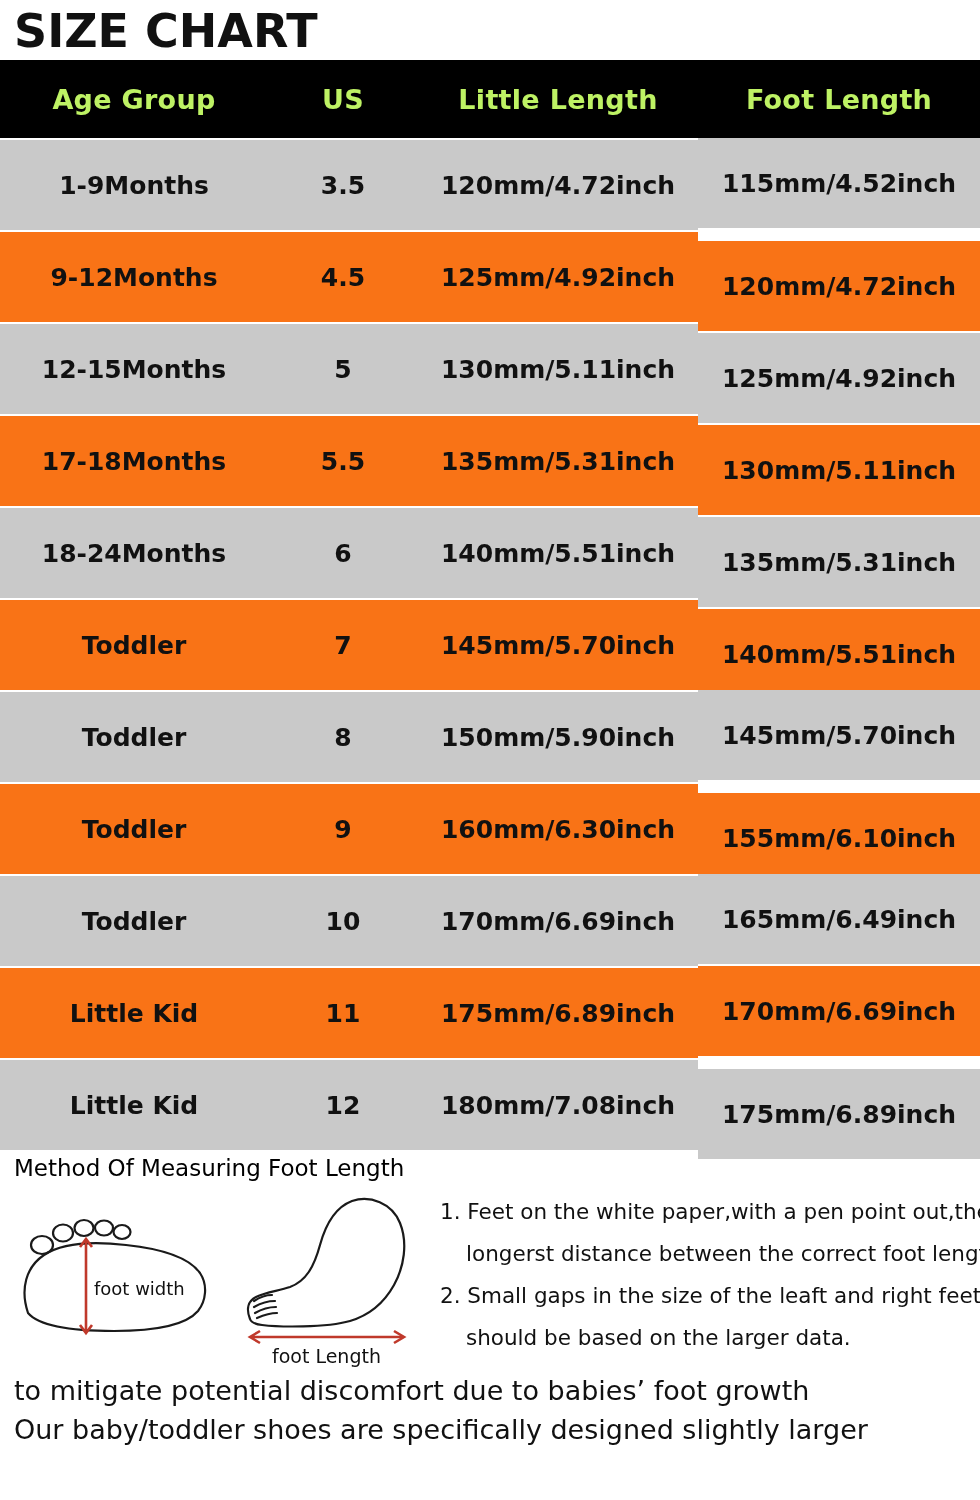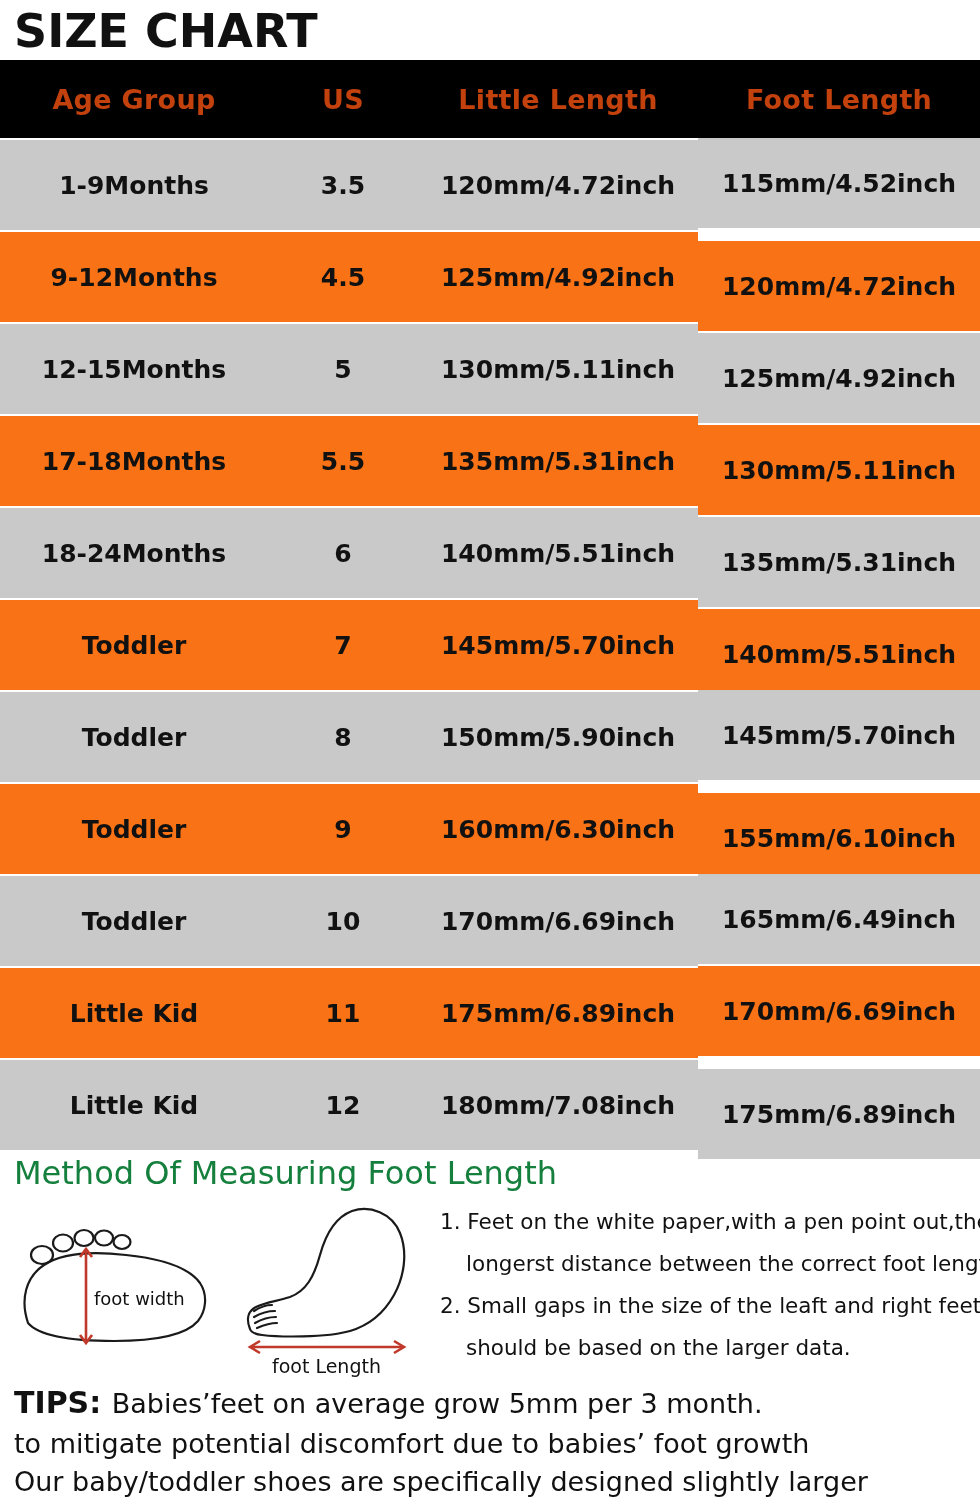--- a/index.html
+++ b/index.html
@@ -37,21 +37,21 @@
     border-collapse: collapse;
     table-layout: fixed;
   }
   .size-table col.c1 { width: 268px; }
   .size-table col.c2 { width: 150px; }
   .size-table col.c3 { width: 280px; }
   .size-table col.c4 { width: 282px; }
 
   .size-table thead th {
     background: #000000;
-    color: #c2410c;
+    color: #bef264;
     font-size: 27px;
     font-weight: bold;
     height: 76px;
     text-align: center;
     vertical-align: middle;
     letter-spacing: 0.3px;
   }
   .size-table tbody td {
     height: 88px;
     text-align: center;
@@ -70,24 +70,24 @@
   
   .nudge-down { position: relative; top: 9px; }
   .nudge-up { position: relative; top: -2px; }
 
   
   .method {
     position: relative;
     padding: 6px 0 0 14px;
   }
   .method-title {
-    font-size: 32px;
+    font-size: 23px;
     line-height: 1.1;
     padding-bottom: 4px;
-    color: #15803d;
+    color: #000000;
   }
   .method-body {
     display: flex;
     align-items: flex-start;
     gap: 0px;
   }
   .figures {
     width: 420px;
     position: relative;
     height: 185px;
@@ -255,21 +255,17 @@
       <div class="notes">
         <div class="note-line">1. Feet on the white paper,with a pen point out,the</div>
         <div class="note-line indent">longerst distance between the correct foot length.</div>
         <div class="note-line">2. Small gaps in the size of the leaft and right feet</div>
         <div class="note-line indent">should be based on the larger data.</div>
       </div>
     </div>
   </div>
 
   <div class="tips">
-    <div class="tips-row">
-      <span class="tips-label">TIPS: </span>
-      <span>Babies’feet on average grow 5mm per 3 month.</span>
-    </div>
     <div class="tips-row">to mitigate potential discomfort due to babies’ foot growth</div>
     <div class="tips-row">Our baby/toddler shoes are specifically designed slightly larger</div>
   </div>
 
 </div>
 
 </body></html>

